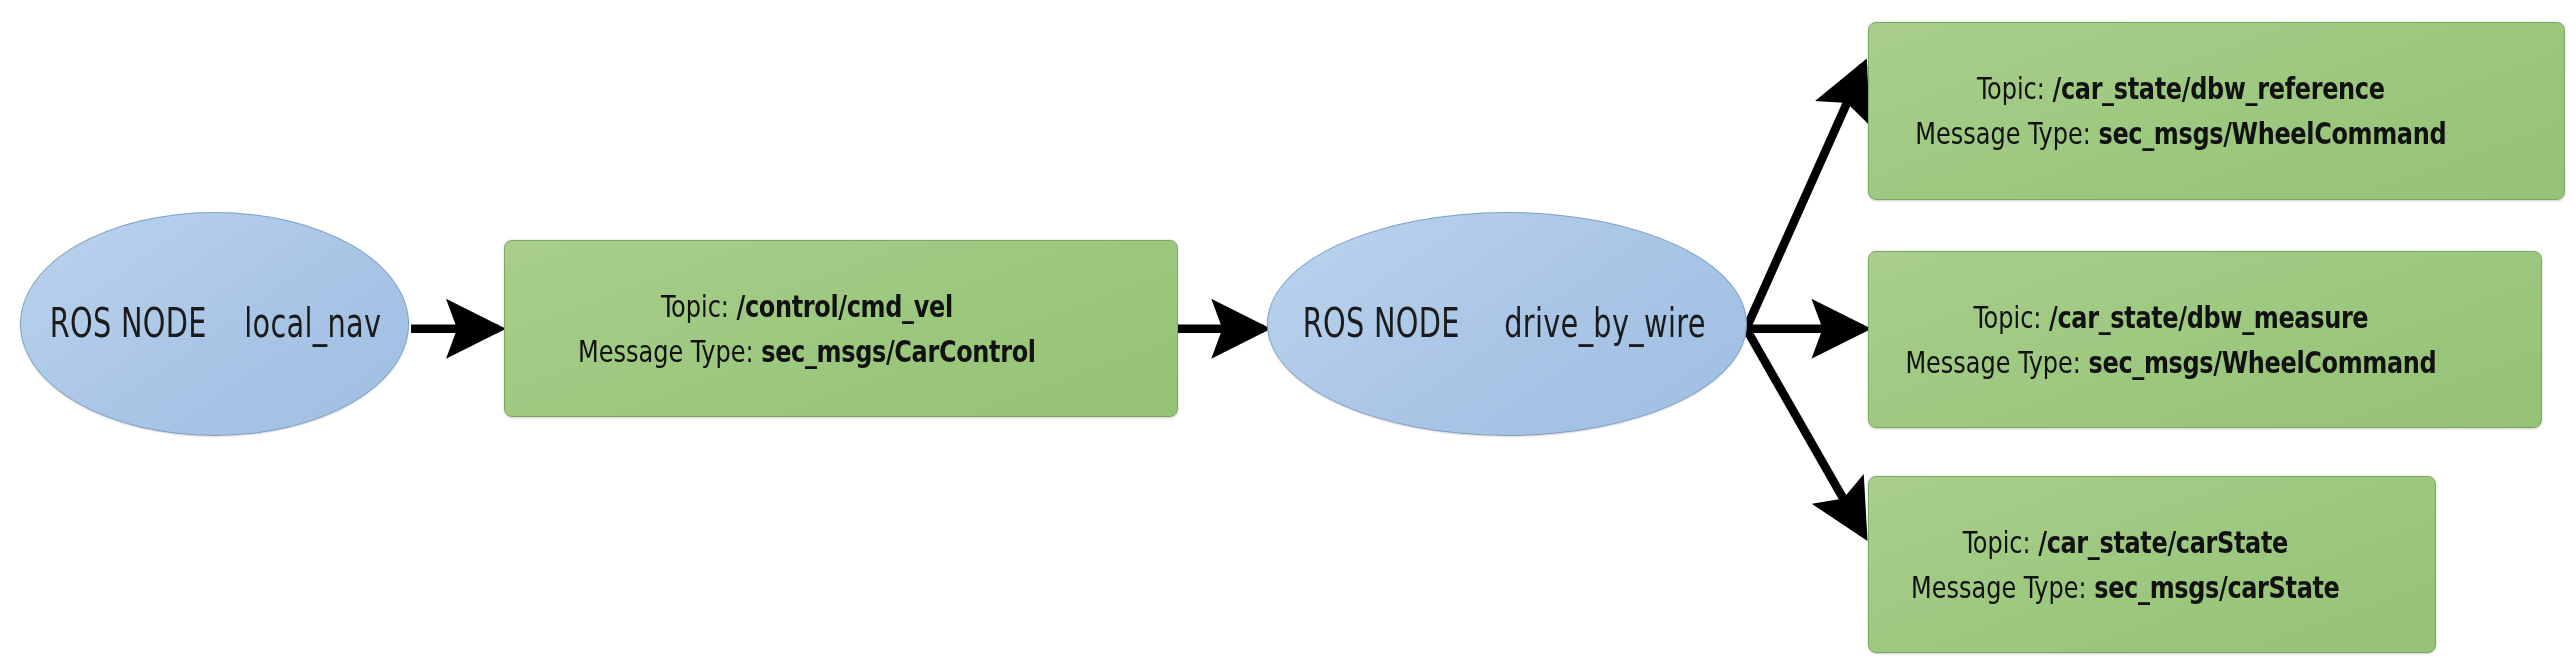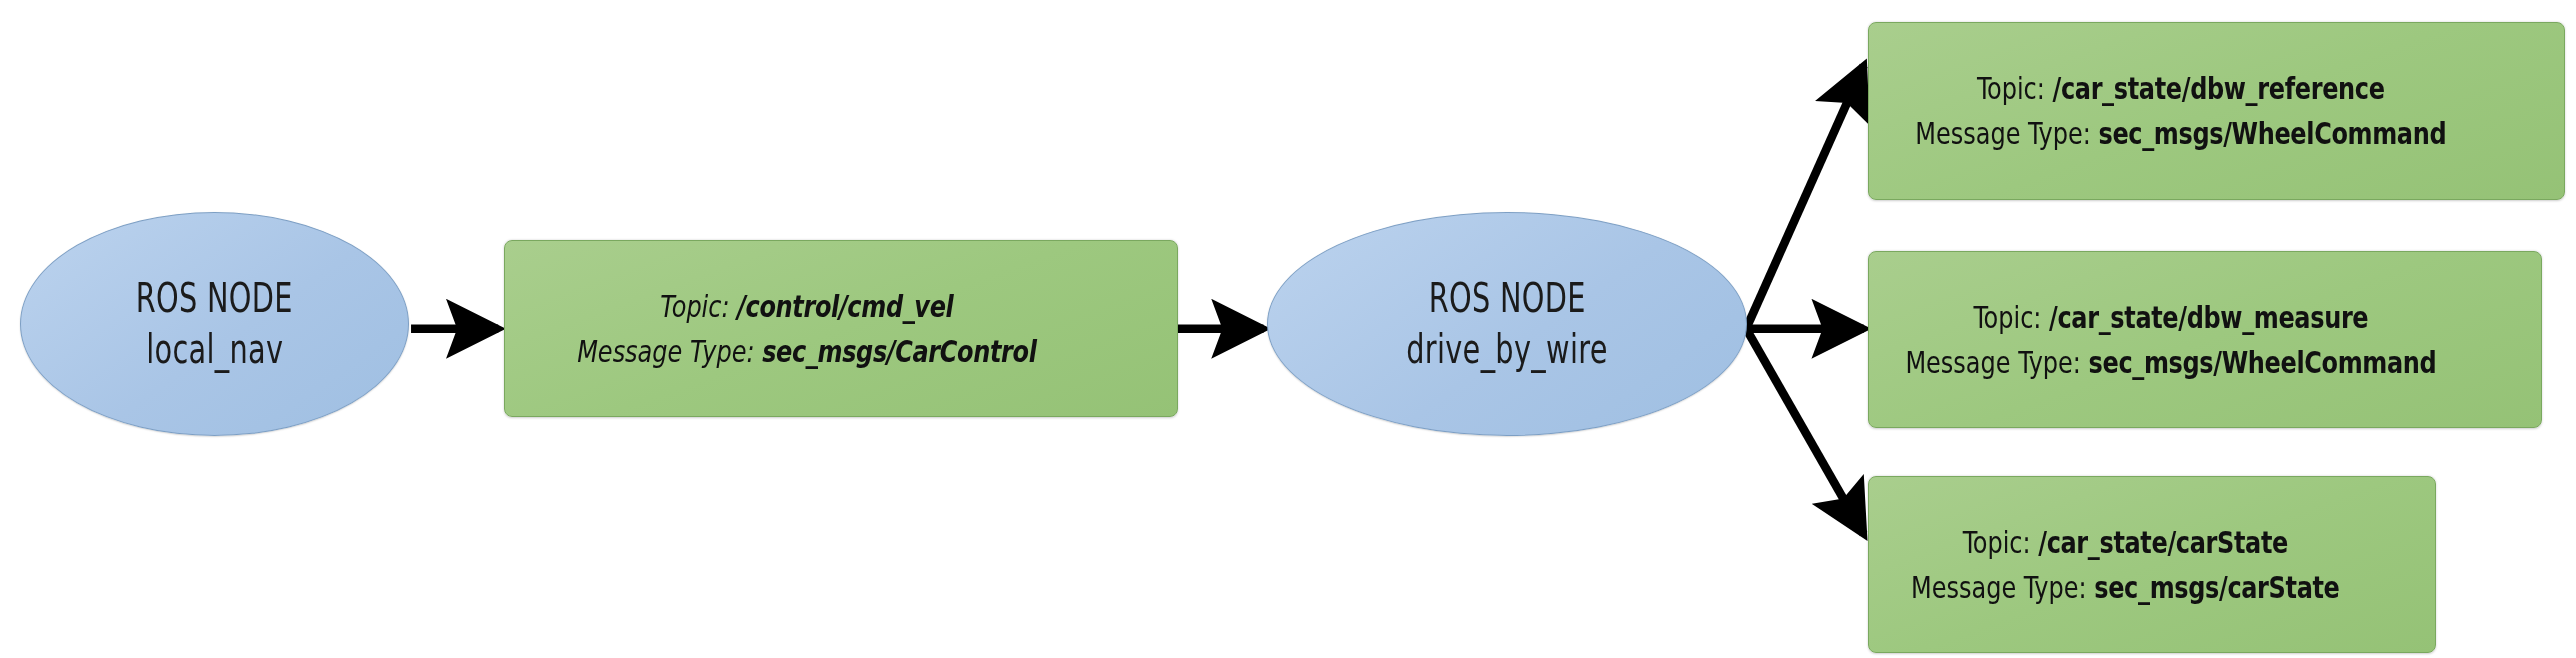--- a/index.html
+++ b/index.html
@@ -25,21 +25,21 @@
   }
 
   
   .node-ellipse {
     position: absolute;
     border-radius: 50%;
     background: linear-gradient(145deg, #bcd3ee 0%, #a9c5e6 55%, #9fbfe2 100%);
     border: 0.8px solid #7d9fc4;
     box-shadow: 0 0.8px 1.6px rgba(0,0,0,0.18);
     display: flex;
-    flex-direction: column;
+    flex-direction: row;
     align-items: center;
     justify-content: center;
     box-sizing: border-box;
   }
   .node-ellipse .node-line {
     color: #1b1b1b;
     font-size: 40px;
     line-height: 1.28;
     letter-spacing: 0.4px;
     white-space: nowrap;
@@ -107,21 +107,21 @@
     <g>
       <line x1="2243" y1="422" x2="2394" y2="686" stroke="#000000" stroke-width="11" marker-end="url(#arrowhead)"></line>
     </g>
   </svg>
 
   <div class="node-ellipse" style="left:20px; top:212px; width:389px; height:224px;">
     <div class="node-line">ROS NODE</div>
     <div class="node-line">local_nav</div>
   </div>
 
-  <div class="topic-box" style="left:504px; top:240px; width:674px; height:177px;font-style:italic;">
+  <div class="topic-box" style="left:504px; top:240px; width:674px; height:177px;">
     <div class="topic-row">
       <span class="topic-label">Topic: </span>
       <span class="topic-value">/control/cmd_vel</span>
     </div>
     <div class="topic-row">
       <span class="topic-label">Message  Type: </span>
       <span class="topic-value">sec_msgs/CarControl</span>
     </div>
   </div>
 

